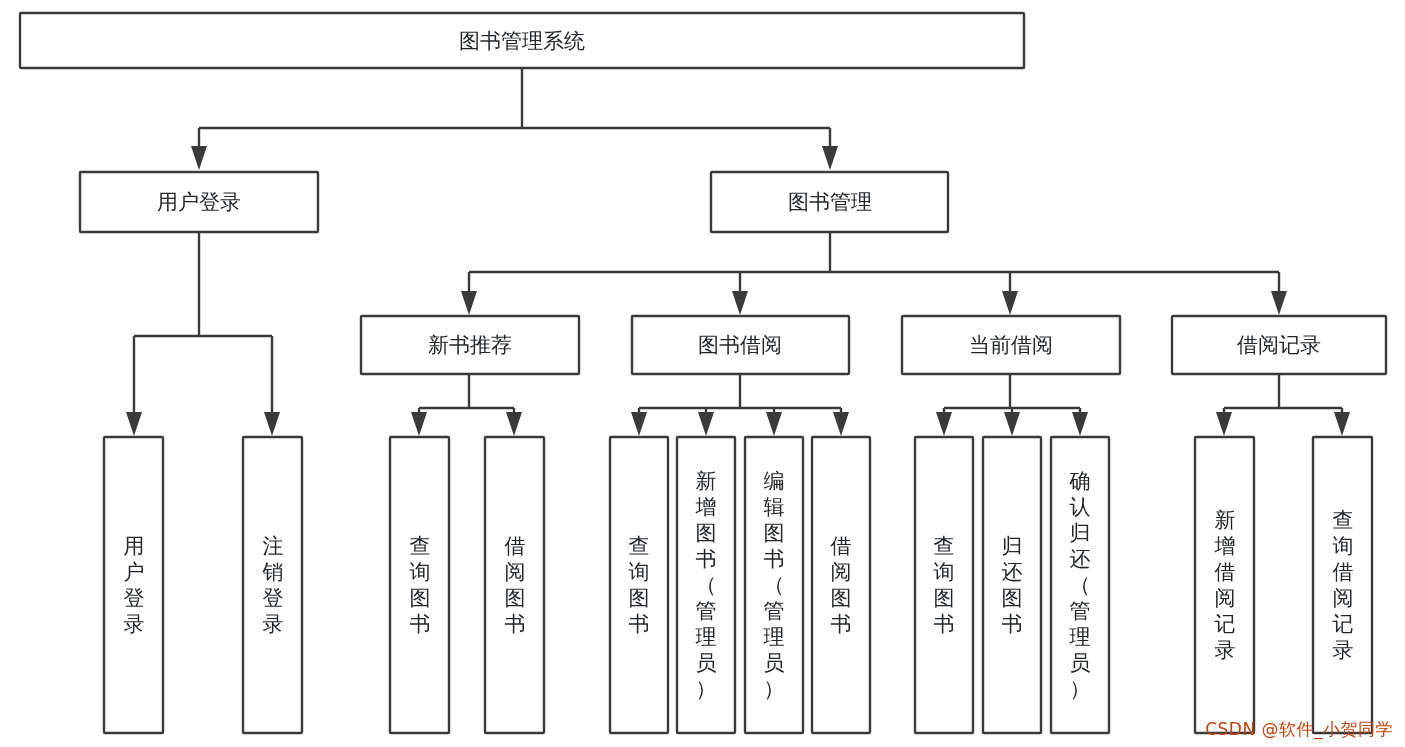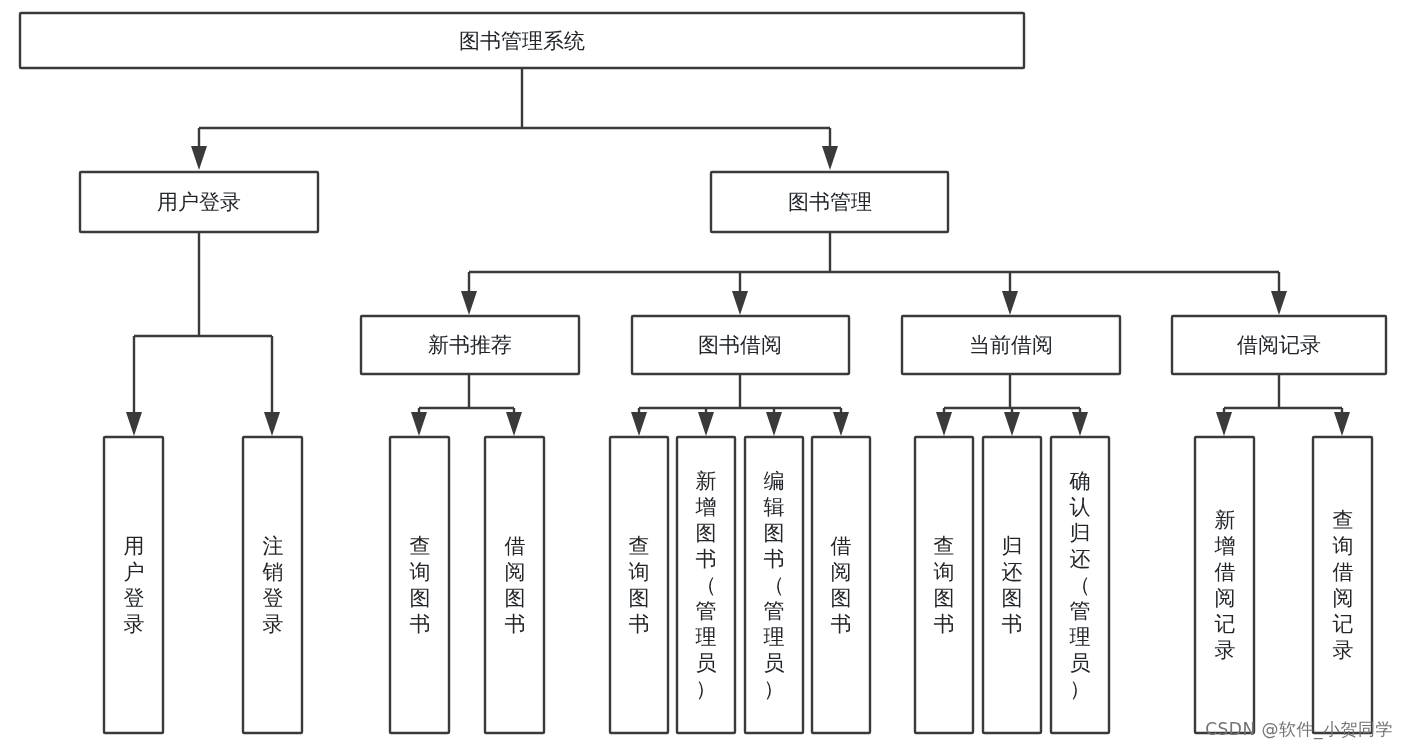--- a/index.html
+++ b/index.html
@@ -42,21 +42,21 @@
     fill: none;
   }
   .arrow-head {
     fill: #3a3a3a;
     stroke: none;
   }
   .watermark {
     position: absolute;
     right: 12px;
     bottom: 6px;
-    color: #737373;
+    color: #c2410c;
     font-size: 17px;
     font-family: "DejaVu Sans", "Liberation Sans", sans-serif;
     letter-spacing: 0.5px;
     white-space: nowrap;
     pointer-events: none;
   }
 </style>
 </head>
 <body>
 

